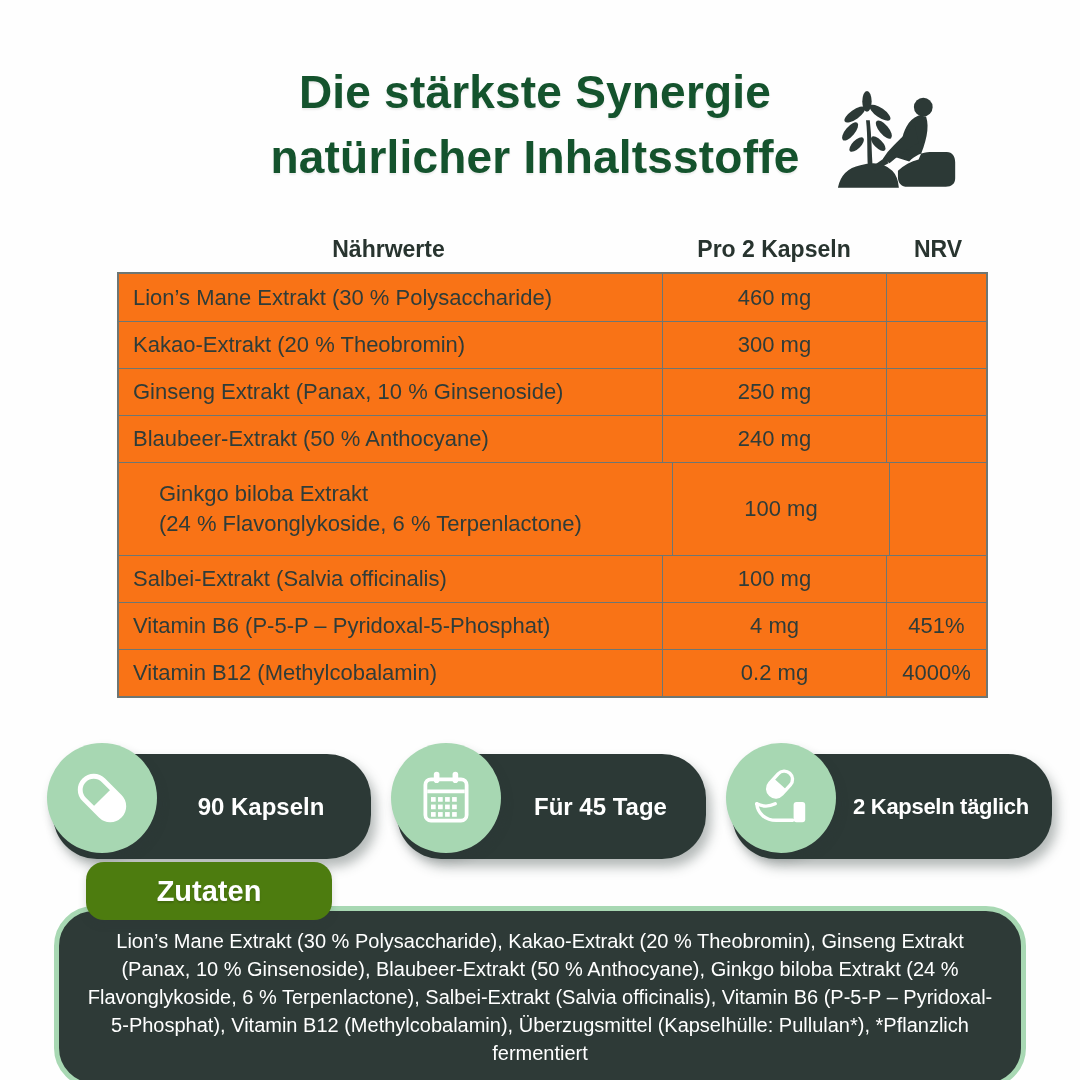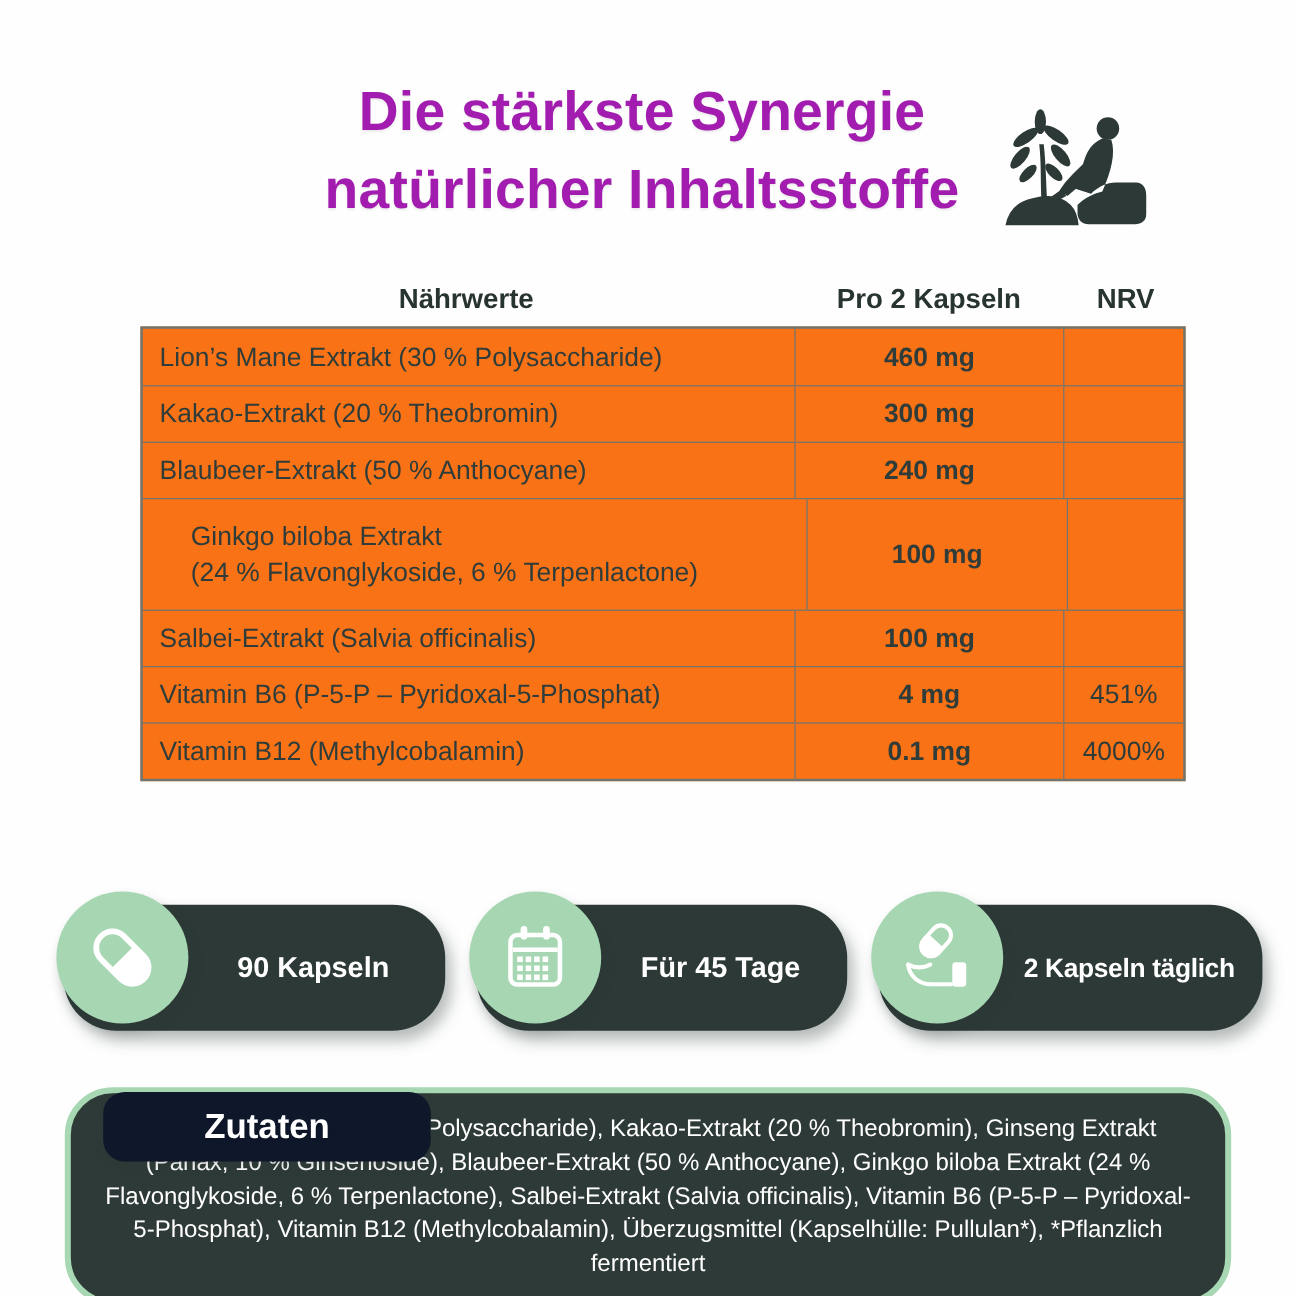--- a/index.html
+++ b/index.html
@@ -9,21 +9,21 @@
     background:#fefefe;
     font-family:"Liberation Sans", sans-serif;
     color:#2f3c39;
     overflow:hidden;
   }
 
   
   .title {
     position:absolute; top:60px; left:0; width:1070px;
     text-align:center;
-    font-size:46px; font-weight:800; color:#a21caf;
+    font-size:46px; font-weight:800; color:#14532d;
     line-height:1.42; letter-spacing:0.2px;
     text-shadow:0 2px 2px rgba(0,0,0,0.08);
   }
   .title-icon { position:absolute; top:85px; left:836px; width:122px; height:106px; }
 
   
   .thead { position:absolute; top:236px; font-size:23px; font-weight:700; color:#28342f; }
   .th { position:absolute; text-align:center; white-space:nowrap; }
   .th1 { left:117px; width:543px; }
   .th2 { left:660px; width:228px; }
@@ -31,21 +31,21 @@
 
   .table {
     position:absolute; left:117px; top:272px; width:871px;
     border:2px solid #6e7673; background:#f97316;
   }
   .trow { display:flex; border-top:1.5px solid #6e7673; min-height:47px; }
   .trow:first-child { border-top:none; }
   .trow.tall { min-height:93px;padding-left:26px; }
   .td { display:flex; align-items:center; font-size:22px; color:#2f3c39; }
   .td-name  { width:543px; padding:7px 8px 7px 14px; white-space:pre-line; line-height:1.35; }
-  .td-amt   { width:224px; border-left:1.5px solid #6e7673; justify-content:center; text-align:center;font-weight:bold; }
+  .td-amt   { width:224px; border-left:1.5px solid #6e7673; justify-content:center; text-align:center; }
   .td-nrv   { width:100px; border-left:1.5px solid #6e7673; justify-content:center; text-align:center; }
 
   
   .badges { position:absolute; left:53px; top:754px; display:flex; gap:26px; }
   .badge {
     position:relative; height:105px; background:#2c3936; border-radius:44px;
     box-shadow:5px 8px 12px rgba(44,57,54,0.35);
   }
   .badge-1 { width:318px; }
   .badge-2 { width:309px; }
@@ -58,27 +58,26 @@
   }
   .badge-label {
     position:absolute; left:106px; right:8px; top:0; bottom:0;
     display:flex; align-items:center; justify-content:center;
     color:#ffffff; font-weight:700; font-size:24px; white-space:nowrap;
   }
   .badge-3 .badge-label { font-size:22px; letter-spacing:-0.3px; }
 
   
   .zutaten-label {
-    position:absolute; left:86px; top:862px; width:273px; height:58px; z-index:2;
-    background:#0f172a; border-radius:18px;
+    position:absolute; left:86px; top:862px; width:246px; height:58px; z-index:2;
+    background:#4d7c0f; border-radius:18px;
     display:flex; align-items:center; justify-content:center;
     color:#ffffff; font-weight:800; font-size:29px;
     text-shadow:0 2px 2px rgba(0,0,0,0.15);
     box-shadow:0 4px 8px rgba(44,57,54,0.18);
-    margin-top:48px;
   }
   .ingredients-box {
     position:absolute; left:54px; top:906px; width:972px; min-height:150px; z-index:1;
     background:#2e3a37; border:5px solid #a8d8b3; border-radius:40px;
     display:flex; align-items:center; justify-content:center;
     padding:16px 26px;
   }
   .ingredients-text {
     color:#ffffff; font-size:20px; line-height:1.4; text-align:center;
   }
@@ -127,20 +126,25 @@
     <div class="td td-name">Lion’s Mane Extrakt (30 % Polysaccharide)</div>
     <div class="td td-amt">460 mg</div>
     <div class="td td-nrv"></div>
   </div>
   <div class="trow">
     <div class="td td-name">Kakao-Extrakt (20 % Theobromin)</div>
     <div class="td td-amt">300 mg</div>
     <div class="td td-nrv"></div>
   </div>
   <div class="trow">
+    <div class="td td-name">Ginseng Extrakt (Panax, 10 % Ginsenoside)</div>
+    <div class="td td-amt">250 mg</div>
+    <div class="td td-nrv"></div>
+  </div>
+  <div class="trow">
     <div class="td td-name">Blaubeer-Extrakt (50 % Anthocyane)</div>
     <div class="td td-amt">240 mg</div>
     <div class="td td-nrv"></div>
   </div>
   <div class="trow tall">
     <div class="td td-name">Ginkgo biloba Extrakt
 (24 % Flavonglykoside, 6 % Terpenlactone)</div>
     <div class="td td-amt">100 mg</div>
     <div class="td td-nrv"></div>
   </div>
@@ -149,21 +153,21 @@
     <div class="td td-amt">100 mg</div>
     <div class="td td-nrv"></div>
   </div>
   <div class="trow">
     <div class="td td-name">Vitamin B6 (P-5-P – Pyridoxal-5-Phosphat)</div>
     <div class="td td-amt">4 mg</div>
     <div class="td td-nrv">451%</div>
   </div>
   <div class="trow">
     <div class="td td-name">Vitamin B12 (Methylcobalamin)</div>
-    <div class="td td-amt">0.1 mg</div>
+    <div class="td td-amt">0.2 mg</div>
     <div class="td td-nrv">4000%</div>
   </div>
 </div>
 
 <div class="badges">
 
   <div class="badge badge-1">
     <div class="badge-circle">
       <svg width="62" height="62" viewBox="0 0 64 64" aria-hidden="true">
         <g transform="rotate(-45 32 32)">

